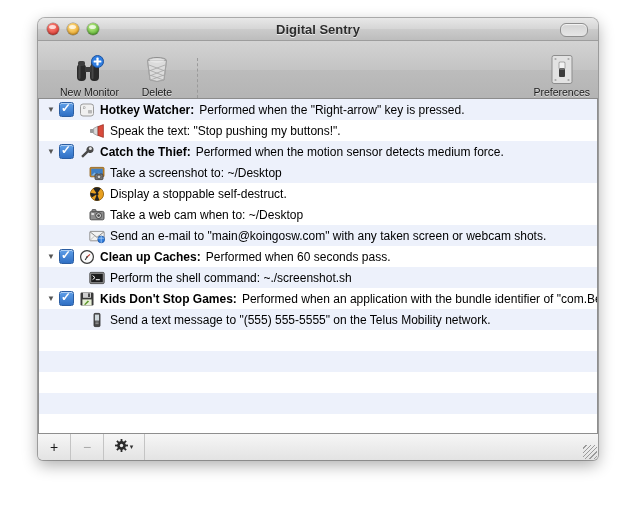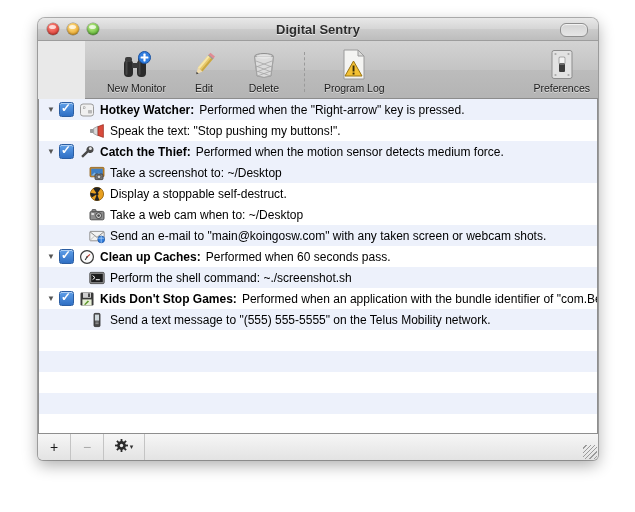--- a/index.html
+++ b/index.html
@@ -58,23 +58,22 @@
     background: linear-gradient(to bottom, #d3d3d3, #e6e6e6);
     border: 1px solid #8e8e8e;
     box-shadow: inset 0 1px 1px rgba(255,255,255,0.8);
   }
 
   
   .toolbar {
     flex: 0 0 57px; height: 57px;
     background: linear-gradient(to bottom, #d3d3d3 0%, #c4c4c4 50%, #bcbcbc 51%, #b4b4b4 100%);
     border-bottom: 1px solid #8c8c8c;
-    display: flex; align-items: center; position: relative;
+    display: flex; align-items: flex-end; position: relative;
     padding-left: 14px;
-    margin-left: 47px;
   }
   .tb-item {
     display: flex; flex-direction: column; align-items: center;
     justify-content: flex-start;
     padding: 3px 8px 0 8px; min-width: 44px;
   }
   .tb-icon { height: 32px; display:flex; align-items:center; justify-content:center; }
   .tb-label {
     font-size: 10.5px; color: #1c1c1c; margin-top: 1px;
     text-shadow: 0 1px 0 rgba(255,255,255,0.55);
@@ -180,67 +179,39 @@
             <rect x="18.5" y="11" width="2" height="14" rx="1" fill="#5a5a5a" opacity="0.6"></rect>
             <circle cx="24.5" cy="7.5" r="6" fill="#2f7de0" stroke="#1a52a0" stroke-width="1"></circle>
             <rect x="23.4" y="3.6" width="2.2" height="7.8" fill="#fff" rx="0.6"></rect>
             <rect x="20.6" y="6.4" width="7.8" height="2.2" fill="#fff" rx="0.6"></rect>
           </g>
         </svg>
       </div>
       <div class="tb-label">New Monitor</div>
     </div>
 
-    <div class="tb-item">
-      <div class="tb-icon">
-        <svg width="30" height="30" viewBox="0 0 30 30">
-          <g transform="rotate(40 15 15)">
-            <rect x="12" y="4" width="6" height="17" fill="#e8c96a"></rect>
-            <rect x="12" y="4" width="2.2" height="17" fill="#f6e6a8"></rect>
-            <rect x="16" y="4" width="2" height="17" fill="#c9a743"></rect>
-            <polygon points="12,21 18,21 15,27" fill="#f0dcae"></polygon>
-            <polygon points="13.6,25 16.4,25 15,27" fill="#3a3a3a"></polygon>
-            <rect x="12" y="1.5" width="6" height="3" fill="#e08b93"></rect>
-            <rect x="12" y="4" width="6" height="1.2" fill="#9a9a9a"></rect>
-          </g>
-        </svg>
-      </div>
-      <div class="tb-label">Edit</div>
-    </div>
 
     <div class="tb-item">
       <div class="tb-icon">
         <svg width="28" height="30" viewBox="0 0 28 30">
           <ellipse cx="14" cy="6.5" rx="9.5" ry="3" fill="#cfcfcf" stroke="#8e8e8e" stroke-width="1"></ellipse>
           <path d="M4.5 6.5 L7 26 Q14 29 21 26 L23.5 6.5 Z" fill="#dcdcdc" stroke="#8e8e8e" stroke-width="1"></path>
           <path d="M4.5 6.5 L7 26 Q14 29 21 26 L23.5 6.5 Z" fill="none" stroke="#b0b0b0" stroke-width="0.6"></path>
           <g stroke="#a6a6a6" stroke-width="0.8" fill="none">
             <path d="M6 11 L22 17 M6 16 L21.4 22 M6.6 21 L20.6 26"></path>
             <path d="M22 11 L6 17 M21.6 16 L6.6 22 M21 21 L7.4 26"></path>
           </g>
           <ellipse cx="14" cy="6.5" rx="7.5" ry="2.2" fill="#eee" opacity="0.6"></ellipse>
         </svg>
       </div>
       <div class="tb-label">Delete</div>
     </div>
 
     <div class="tb-sep"></div>
 
-    <div class="tb-item">
-      <div class="tb-icon">
-        <svg width="26" height="31" viewBox="0 0 26 31">
-          <path d="M3 1 H17 L23 7 V30 H3 Z" fill="#f4f4f2" stroke="#9a9a9a" stroke-width="1"></path>
-          <path d="M17 1 L23 7 H17 Z" fill="#dcdcda" stroke="#9a9a9a" stroke-width="1"></path>
-          <polygon points="12.5,12 21,27 4,27" fill="#f2c033" stroke="#9a7412" stroke-width="1"></polygon>
-          <rect x="11.6" y="16.5" width="1.9" height="6" fill="#3a2c07"></rect>
-          <rect x="11.6" y="23.6" width="1.9" height="1.9" fill="#3a2c07"></rect>
-        </svg>
-      </div>
-      <div class="tb-label">Program Log</div>
-    </div>
 
     <div class="tb-spacer"></div>
 
     <div class="tb-item">
       <div class="tb-icon">
         <svg width="28" height="31" viewBox="0 0 28 31">
           <rect x="4" y="1.5" width="20" height="28" rx="2" fill="#e2e2e2" stroke="#8d8d8d" stroke-width="1"></rect>
           <circle cx="7.5" cy="5" r="1.1" fill="#a8a8a8"></circle>
           <circle cx="20.5" cy="5" r="1.1" fill="#a8a8a8"></circle>
           <circle cx="7.5" cy="26" r="1.1" fill="#a8a8a8"></circle>

